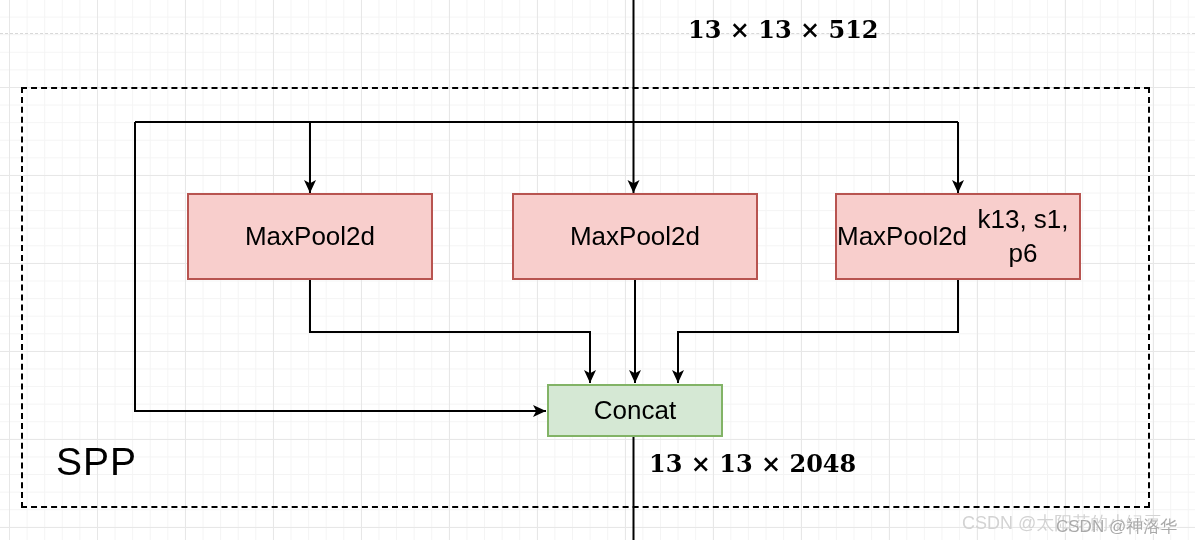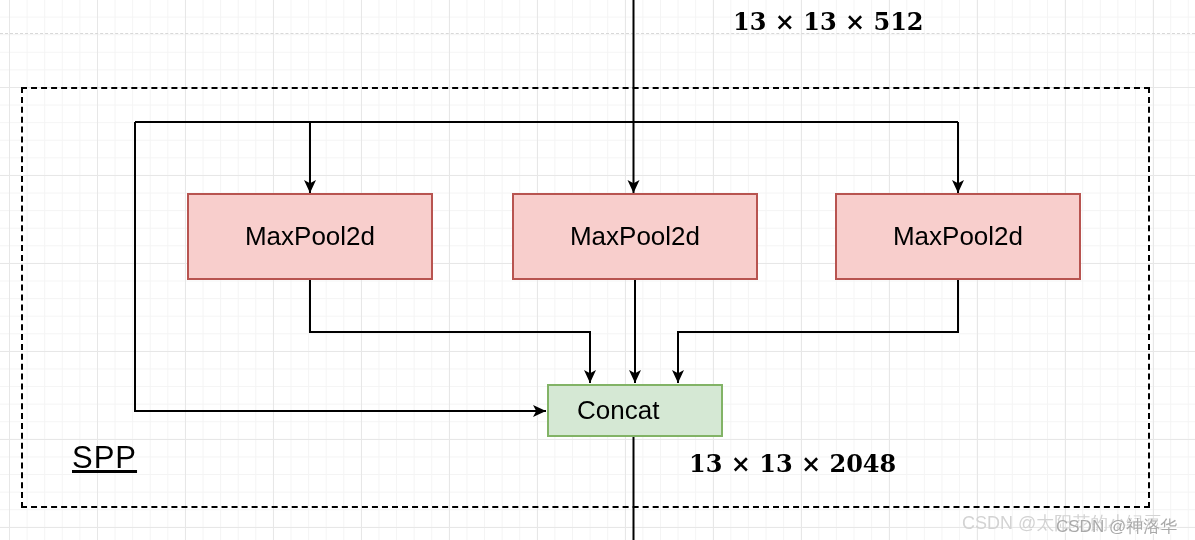--- a/index.html
+++ b/index.html
@@ -18,44 +18,44 @@
   .page-divider{
     position:absolute;left:0;top:33px;width:1195px;height:0;
     border-top:1px dashed #d8d8d8;
   }
   .connectors{position:absolute;left:0;top:0;width:1195px;height:540px;}
   .spp-frame{
     position:absolute;left:21px;top:87px;width:1129px;height:421px;
     border:2px dashed #000000;box-sizing:border-box;background:transparent;
   }
   .spp-title{
-    position:absolute;left:72px;top:440px;
-    font-size:31px;color:#000000;letter-spacing:1px;text-decoration:underline;
+    position:absolute;left:56px;top:440px;
+    font-size:39px;color:#000000;letter-spacing:1px;
   }
   .pool-box{
     position:absolute;top:193px;width:246px;height:87px;box-sizing:border-box;
     background:#f8cecc;border:2px solid #b85450;
     display:flex;flex-direction:row;align-items:center;justify-content:center;
     font-size:26px;line-height:1.3;color:#000000;text-align:center;
   }
   .pool-box.b1{left:187px;}
   .pool-box.b2{left:512px;}
   .pool-box.b3{left:835px;}
   .concat-box{
     position:absolute;left:547px;top:384px;width:176px;height:53px;box-sizing:border-box;
     background:#d5e8d4;border:2px solid #82b366;
-    display:flex;align-items:center;justify-content:flex-start;
-    font-size:26px;color:#000000;padding-left:28px;
+    display:flex;align-items:center;justify-content:center;
+    font-size:26px;color:#000000;
   }
   .dim-label{
     position:absolute;font-family:"DejaVu Serif", serif;font-weight:bold;
     font-size:24px;color:#000000;white-space:nowrap;
   }
-  .dim-label.input{left:688px;top:7px;margin-left:45px;}
-  .dim-label.output{left:649px;top:449px;margin-left:40px;}
+  .dim-label.input{left:688px;top:15px;}
+  .dim-label.output{left:649px;top:449px;}
   .watermark{position:absolute;white-space:nowrap;font-family:"Liberation Sans", sans-serif;}
   .watermark.w1{left:962px;top:511px;font-size:18px;color:#d3d3d3;}
   .watermark.w2{left:1056px;top:515px;font-size:17px;color:#a9a9a9;text-shadow:1px 1px 0 #ffffff;}
 </style>
 </head>
 <body>
 
 <div class="canvas">
 
   <div class="page-divider"></div>
@@ -91,20 +91,21 @@
   <div class="pool-box b1">
     <div>MaxPool2d</div>
   </div>
 
   <div class="pool-box b2">
     <div>MaxPool2d</div>
   </div>
 
   <div class="pool-box b3">
     <div>MaxPool2d</div>
+    <div>k13, s1, p6</div>
   </div>
 
   <div class="concat-box">
     <span>Concat</span>
   </div>
 
   <div class="dim-label input">13 × 13 × 512</div>
   <div class="dim-label output">13 × 13 × 2048</div>
 
   <div class="spp-title">SPP</div>

